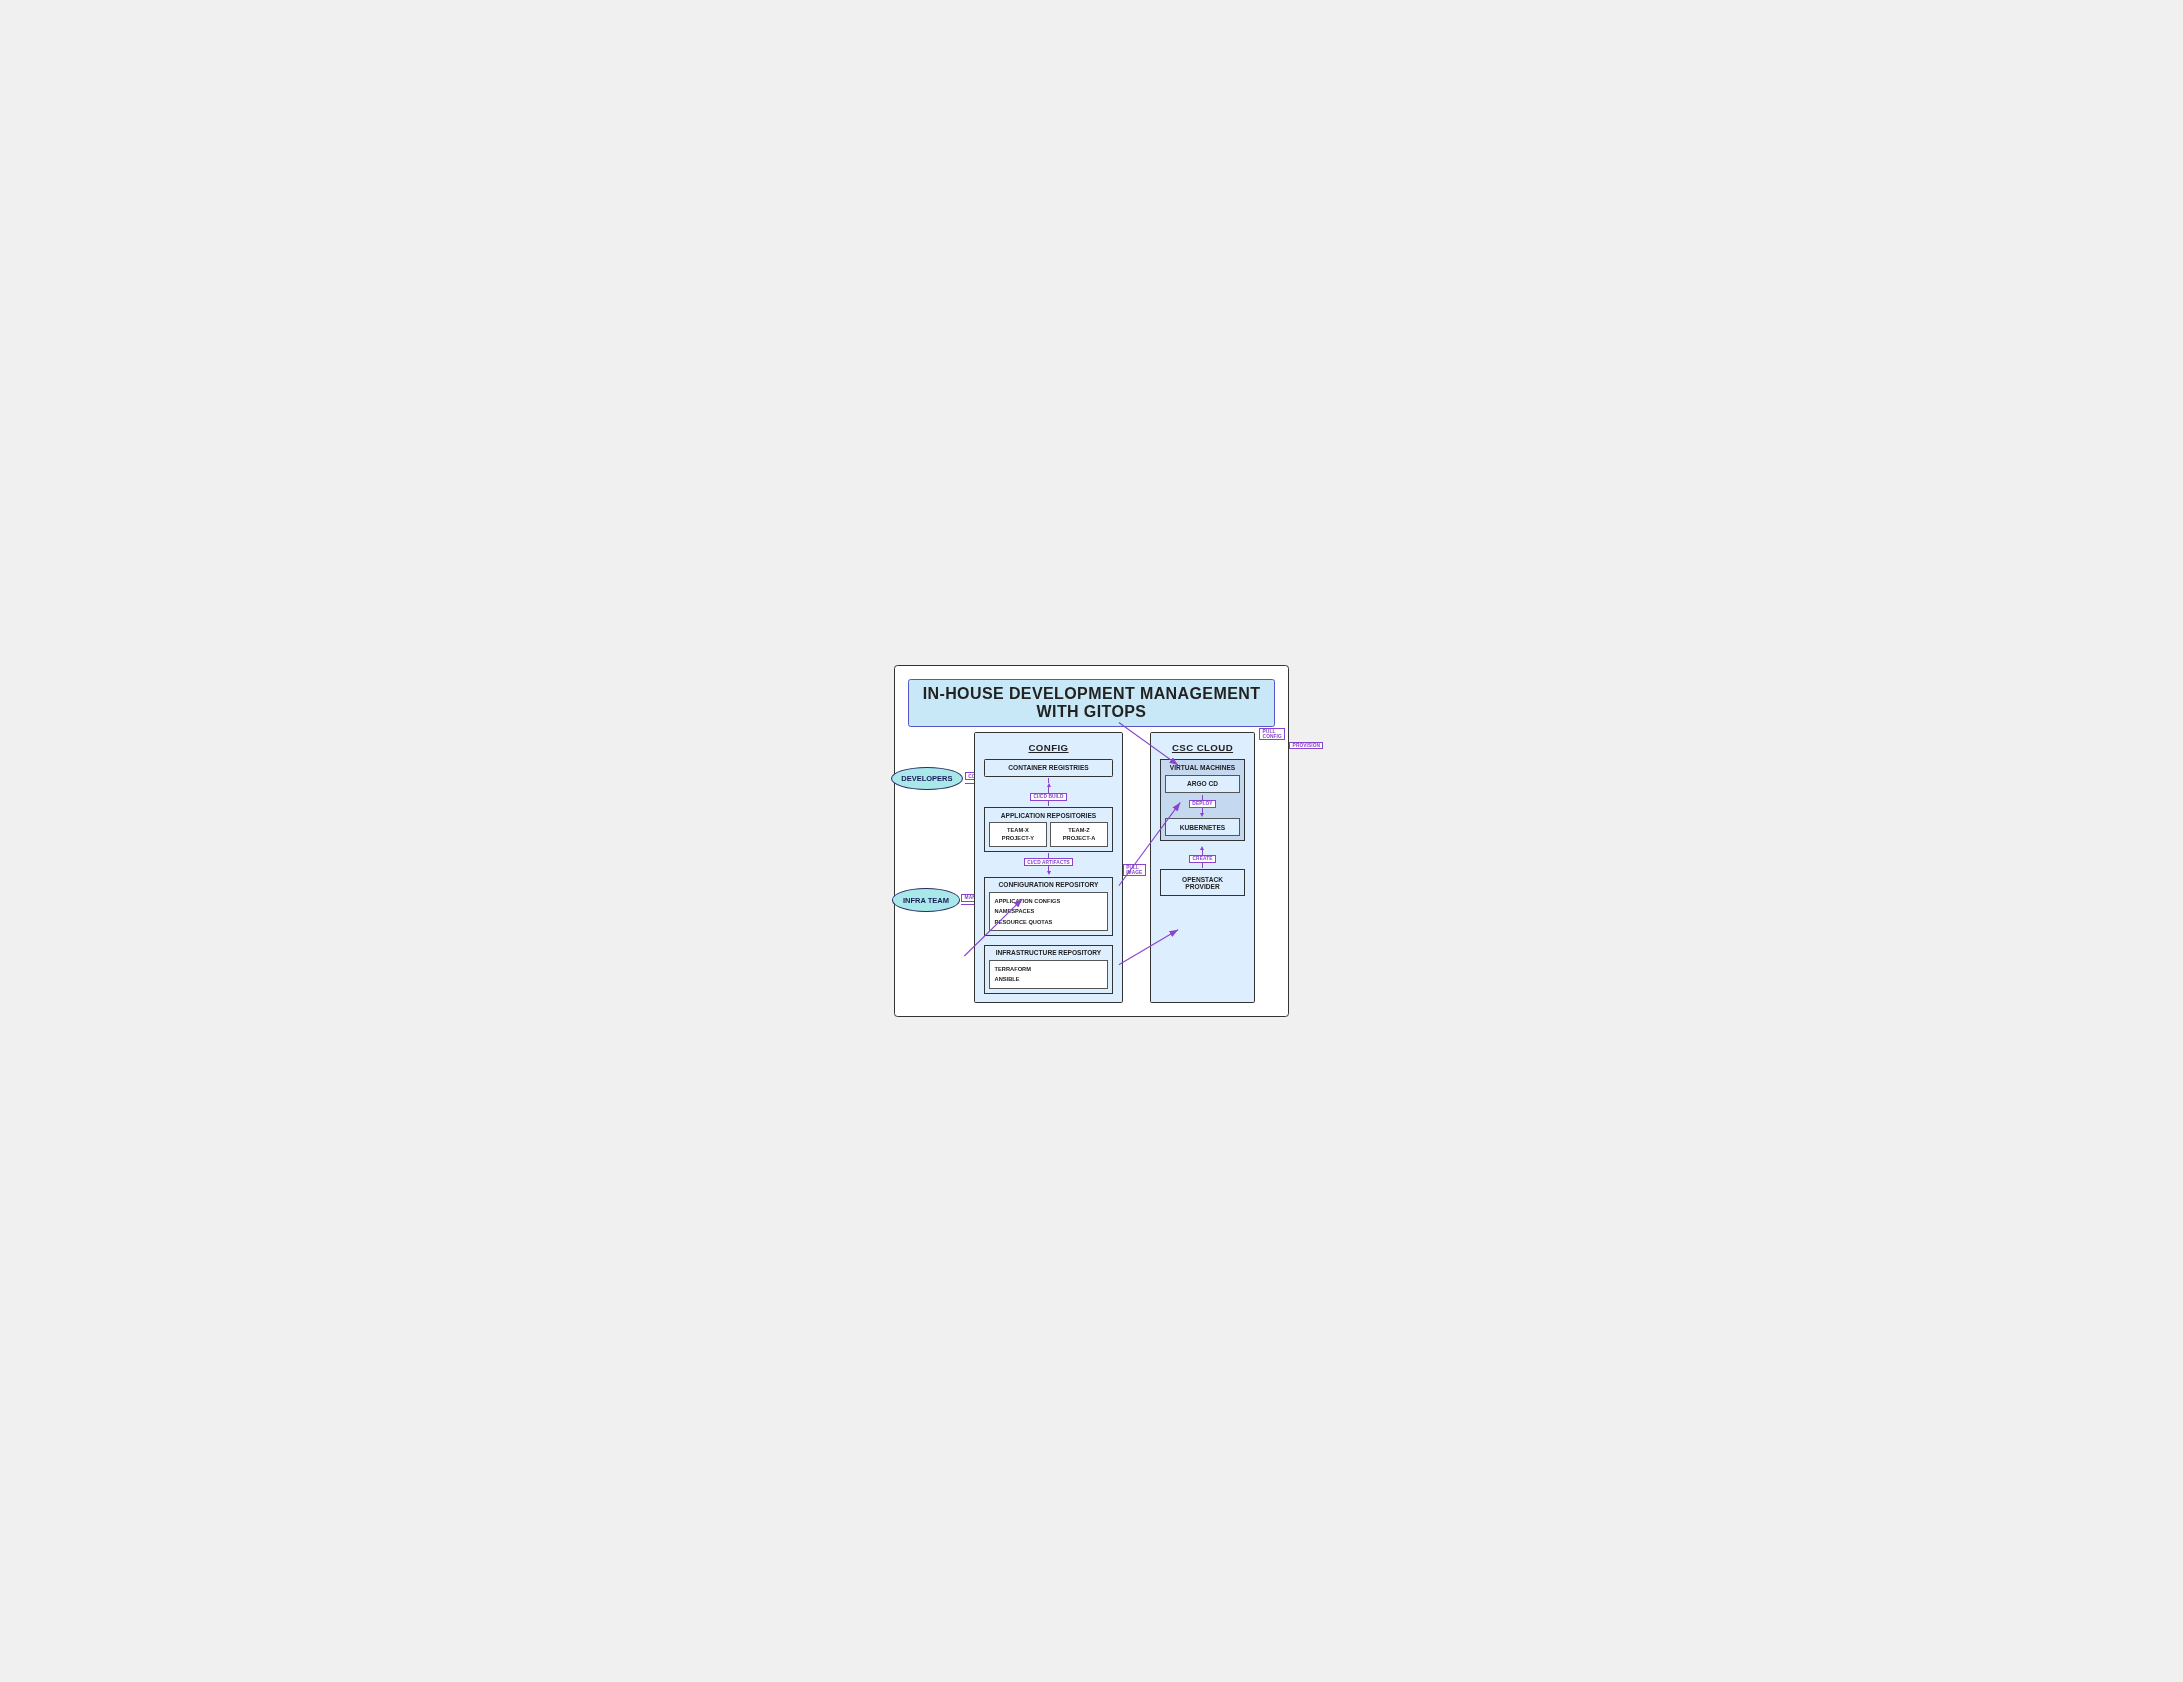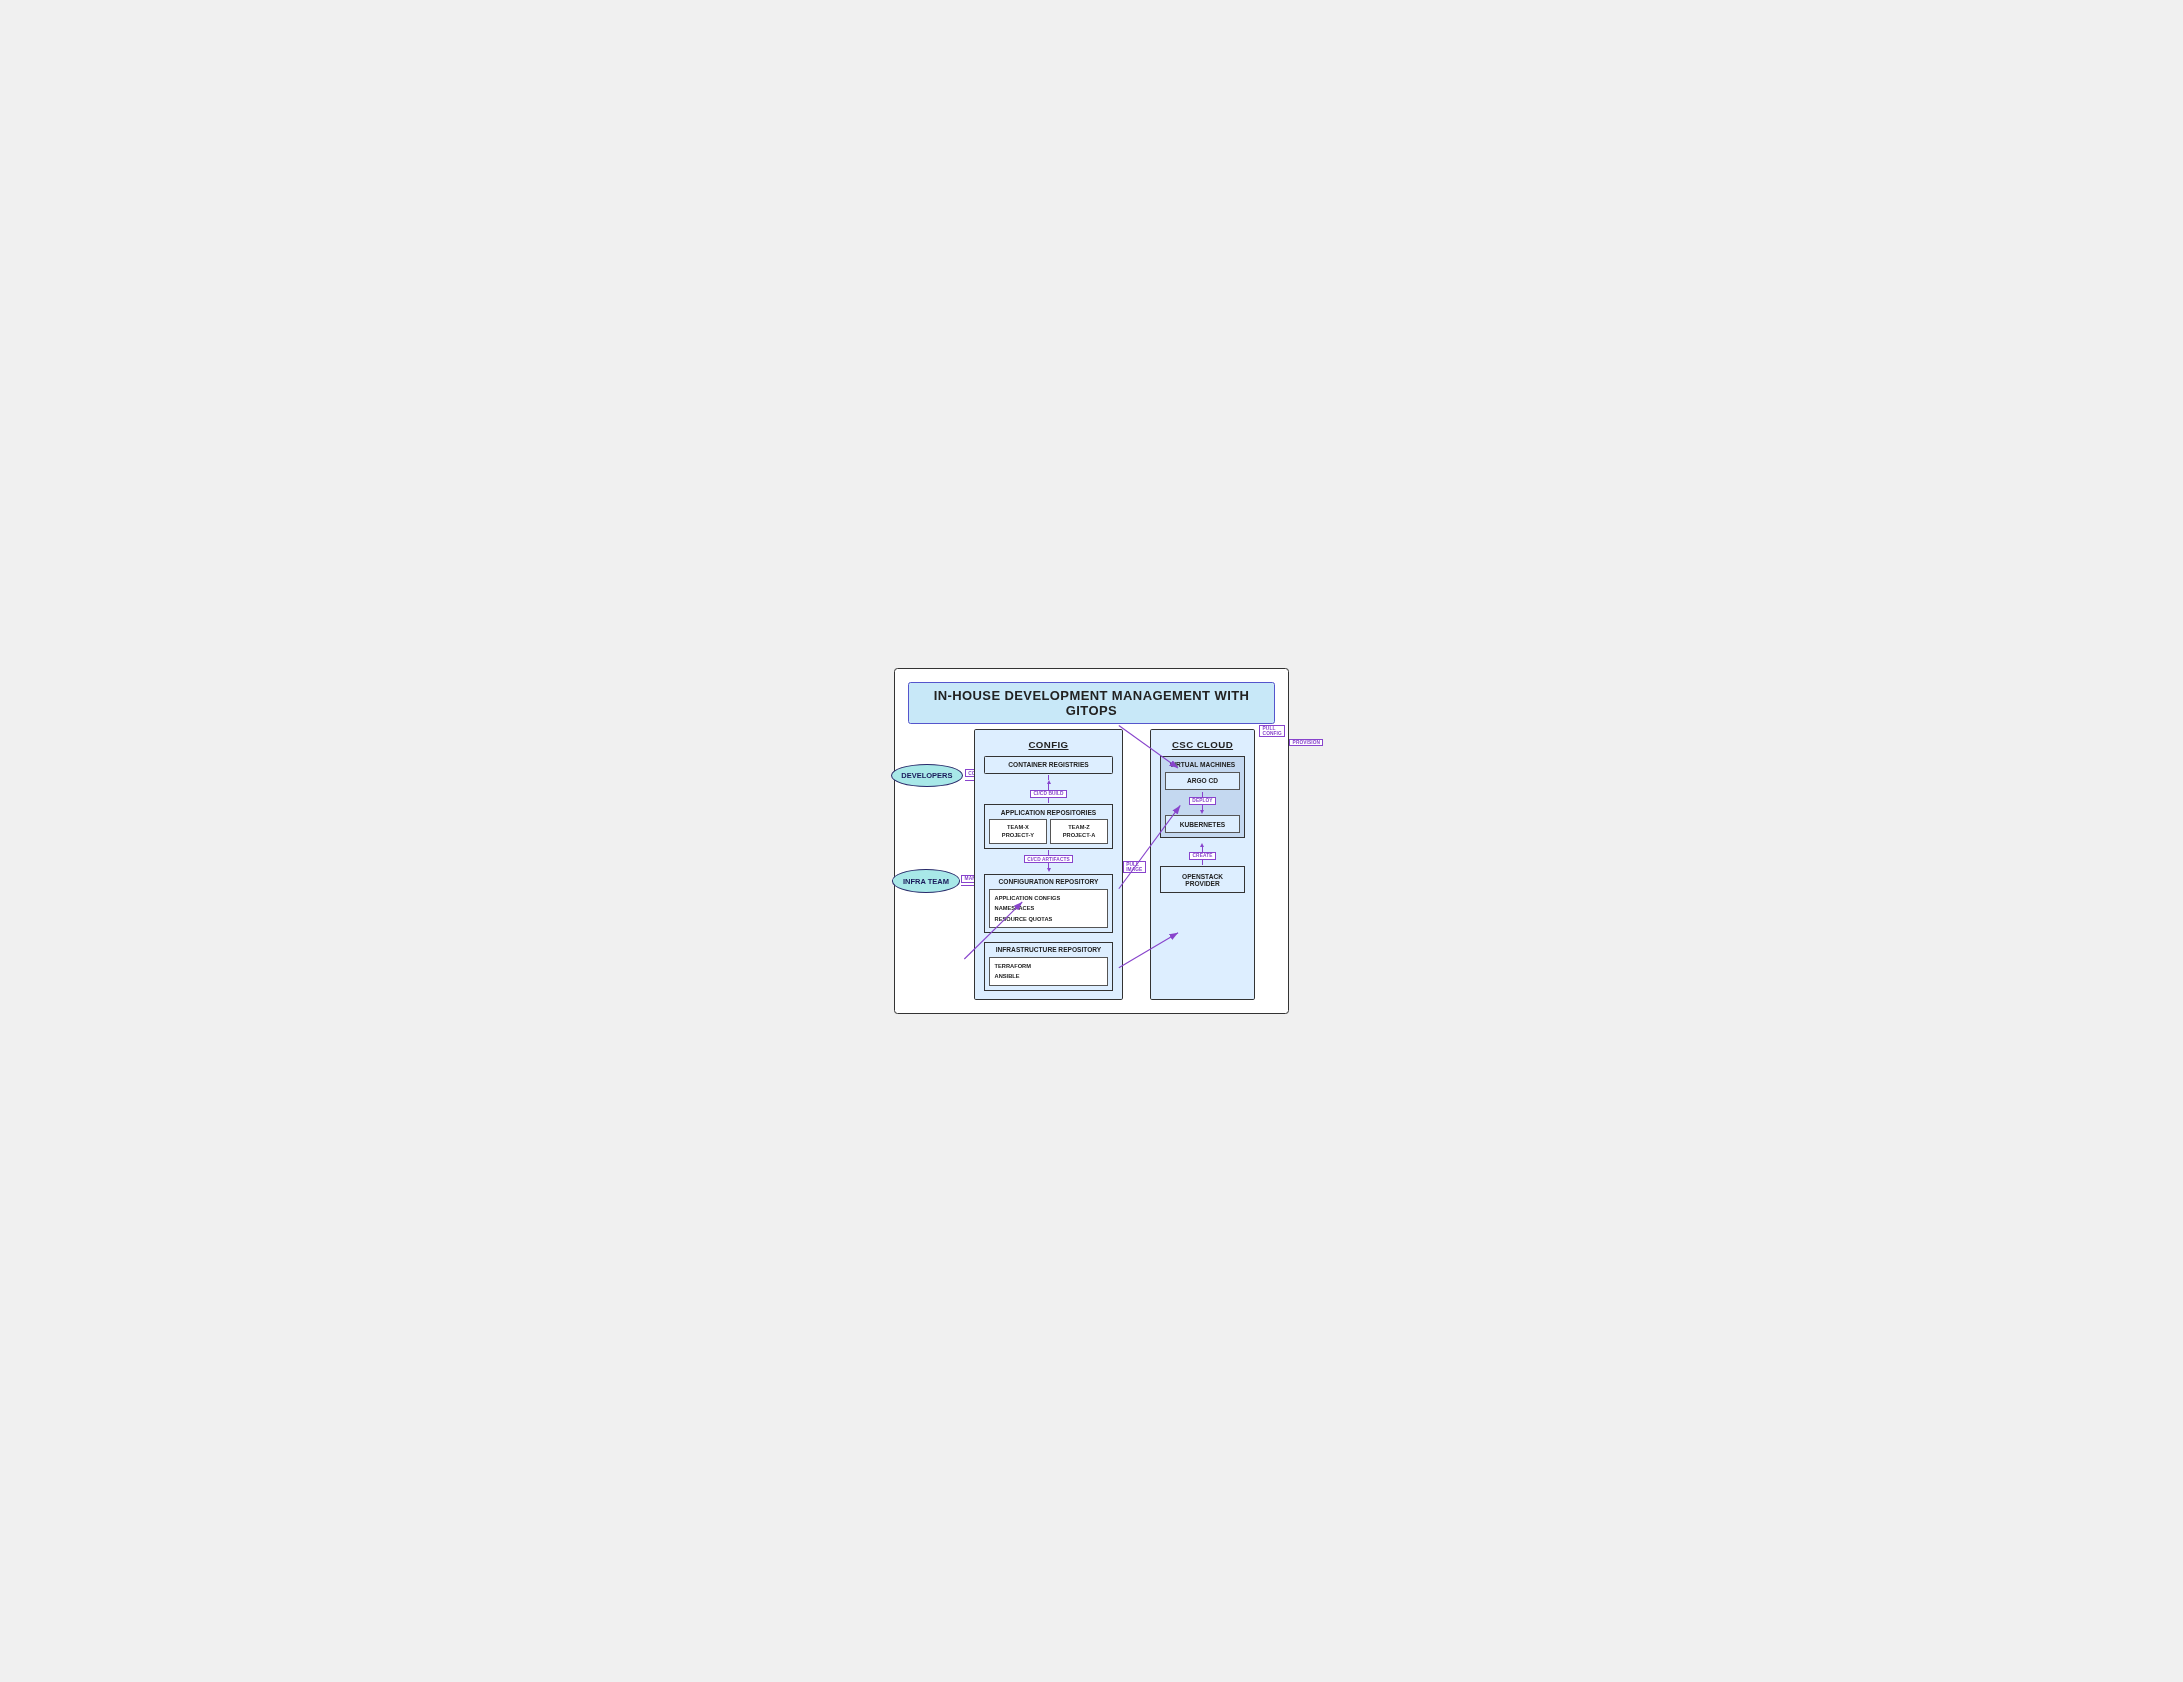--- a/index.html
+++ b/index.html
@@ -22,21 +22,21 @@
       width: 395px;
       position: relative;
     }
 
     .main-title {
       background: #c8e8f8;
       border: 1.3px solid #5555cc;
       border-radius: 2.6px;
       text-align: center;
       padding: 5.3px 8.8px;
-      font-size: 13px;
+      font-size: 16px;
       font-weight: 900;
       color: #222;
       letter-spacing: 0.4px;
       margin-bottom: 5px;
       font-family: 'Arial Black', Impact, sans-serif;
     }
 
     .actor-oval {
       background: #a8e8e8;
       border: 1.8px solid #2a2a6a;
@@ -311,21 +311,21 @@
       display: flex;
       align-items: stretch;
       gap: 0;
       position: relative;
     }
 
     .left-panel {
       display: flex;
       flex-direction: column;
       justify-content: flex-start;
-      gap: 0;
+      gap: 16px;
       padding-right: 0px;
       padding-top: 35px;
       min-width: 66px;
       align-items: center;
     }
   </style>
 </head>
 <body>
 
 <div class="diagram-container">

